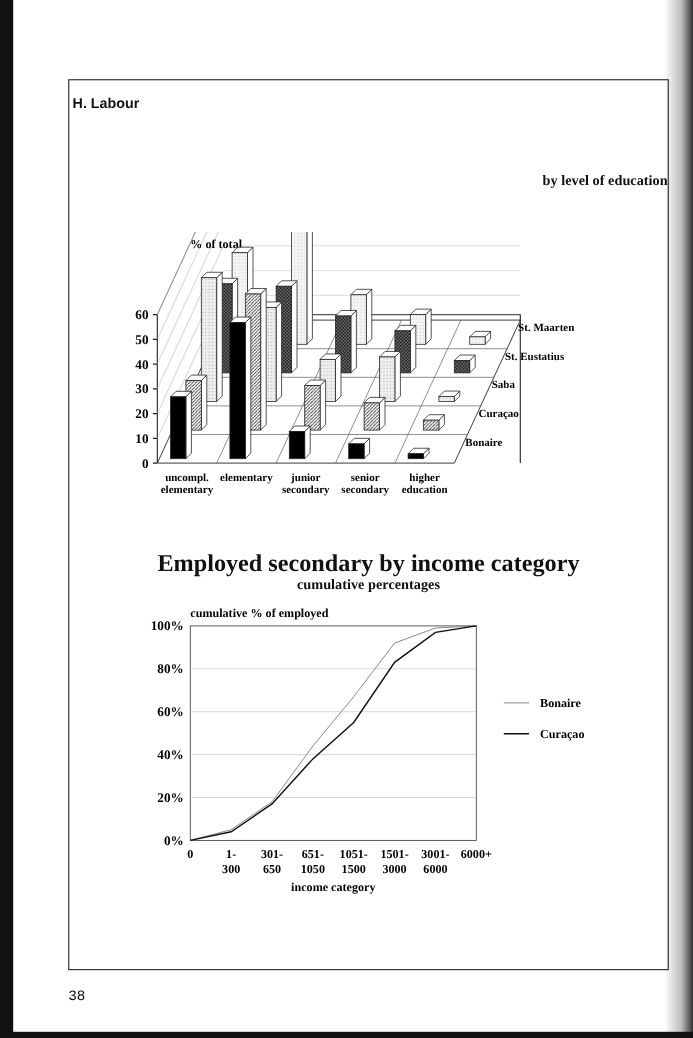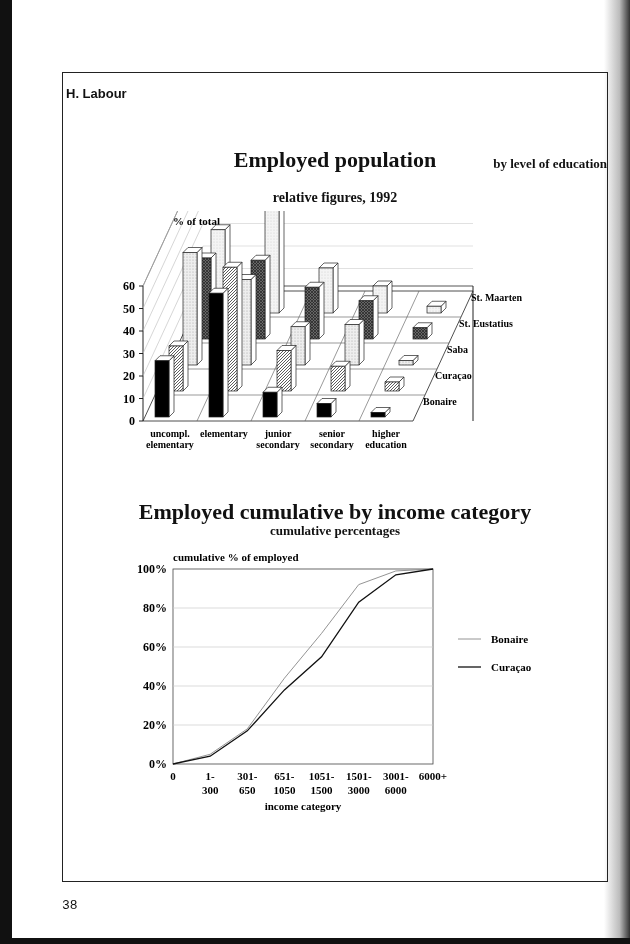--- a/index.html
+++ b/index.html
@@ -16,23 +16,21 @@
 </head>
 <body>
 
 <div class="leftbar"></div>
 <div class="rightshade"></div>
 <div class="bottombar"></div>
 <div class="section-head">H. Labour</div>
 <div class="page-num">38</div>
 
 <div class="frame">
-  <div class="t" style="top:74px;font-size:22px;">Employed population</div>
   <div class="t" style="top:83px;font-size:13px;text-align:right;">by level of education</div>
-  <div class="t" style="top:117px;font-size:14px;">relative figures, 1992</div>
   <svg id="c1" width="546" height="300" style="position:absolute;left:0;top:138px;">
       <defs>
         <pattern id="p1" width="3" height="3" patternUnits="userSpaceOnUse">
           <rect width="3" height="3" fill="#fff"></rect>
           <path d="M0 3L3 0" stroke="#333" stroke-width="0.8"></path>
         </pattern>
         <pattern id="p2" width="3" height="3" patternUnits="userSpaceOnUse">
           <rect width="3" height="3" fill="#eee"></rect>
           <circle cx="1" cy="1" r="0.5" fill="#999"></circle>
         </pattern>
@@ -171,21 +169,21 @@
       <text x="269" y="237" text-anchor="middle" font-size="10">secondary</text>
       <text x="323" y="226" text-anchor="middle" font-size="10">higher</text>
       <text x="323" y="237" text-anchor="middle" font-size="10">education</text>
       <text x="408" y="90" font-size="10">St. Maarten</text>
       <text x="396" y="116" font-size="10">St. Eustatius</text>
       <text x="384" y="142" font-size="10">Saba</text>
       <text x="372" y="168" font-size="10">Curaçao</text>
       <text x="360" y="194" font-size="10">Bonaire</text>
     </svg>
 
-  <div class="t" style="top:426px;font-size:22px;">Employed cumulative by income category</div>
+  <div class="t" style="top:426px;font-size:22px;">Employed secondary by income category</div>
   <div class="t" style="top:450px;font-size:13px;">cumulative percentages</div>
   <svg id="c2" width="546" height="280" style="position:absolute;left:0;top:476px;">
       <text x="110" y="12" font-size="11">cumulative % of employed</text>
       <rect x="110" y="20" width="260" height="195" fill="none" stroke="#444" stroke-width="0.8"></rect>
       <text x="104" y="219" text-anchor="end" font-size="12">0%</text>
       <line x1="110" y1="176" x2="370" y2="176" stroke="#ccc" stroke-width="0.7"></line>
       <text x="104" y="180" text-anchor="end" font-size="12">20%</text>
       <line x1="110" y1="137" x2="370" y2="137" stroke="#ccc" stroke-width="0.7"></line>
       <text x="104" y="141" text-anchor="end" font-size="12">40%</text>
       <line x1="110" y1="98" x2="370" y2="98" stroke="#ccc" stroke-width="0.7"></line>

